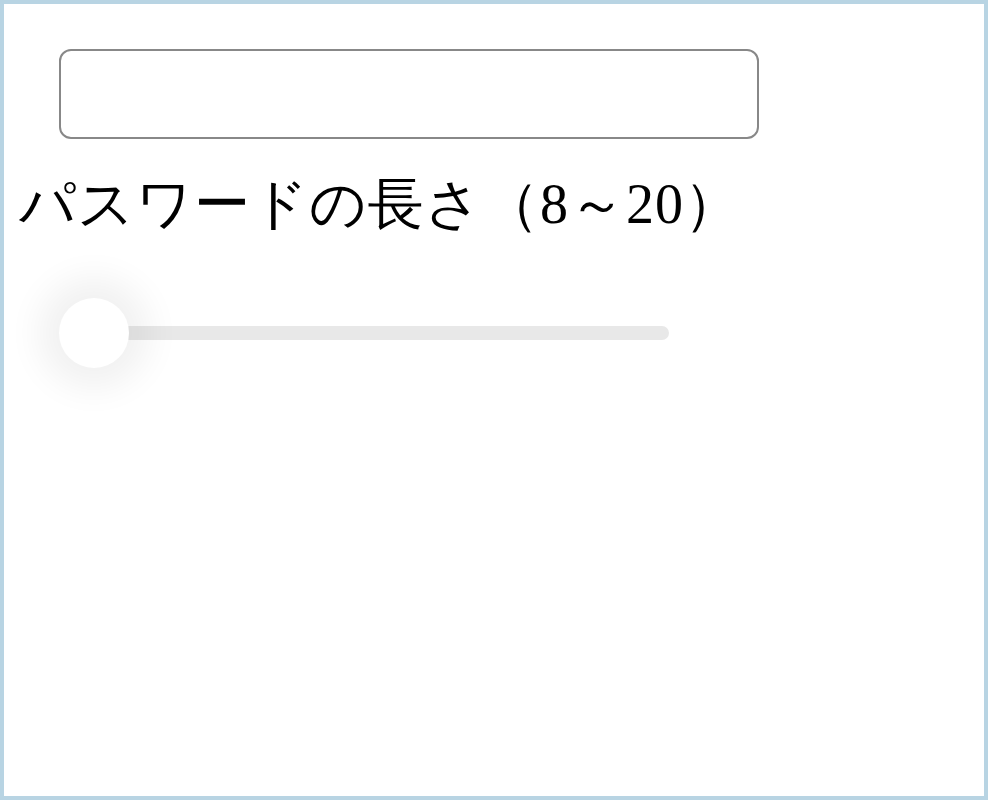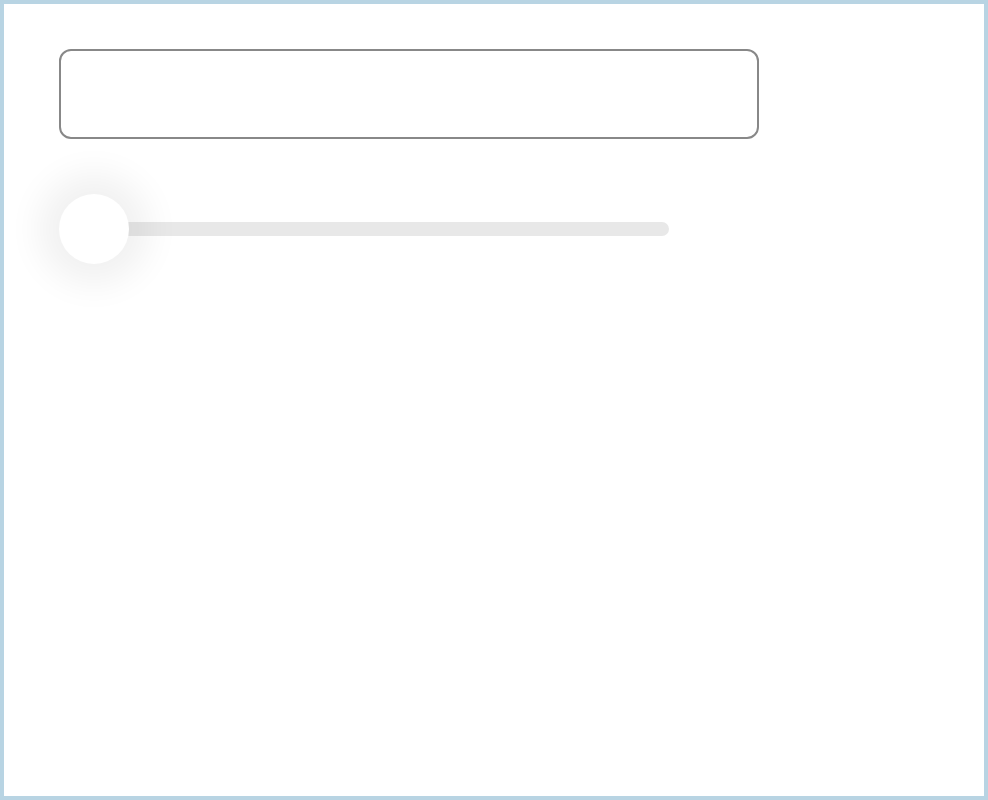--- a/index.html
+++ b/index.html
@@ -78,20 +78,21 @@
       position: relative;
       height: 70px;
     }
   </style>
 </head>
 <body>
 
 <div class="app-container">
   <input type="text" class="password-output" value="" style="">
   
+  <div class="password-length-label">パスワードの長さ（8～20）</div>
   
   <div class="slider-wrapper">
     <div class="slider-container">
       <div class="slider-track"></div>
       <div class="slider-thumb"></div>
     </div>
   </div>
 </div>
 
 </body></html>

